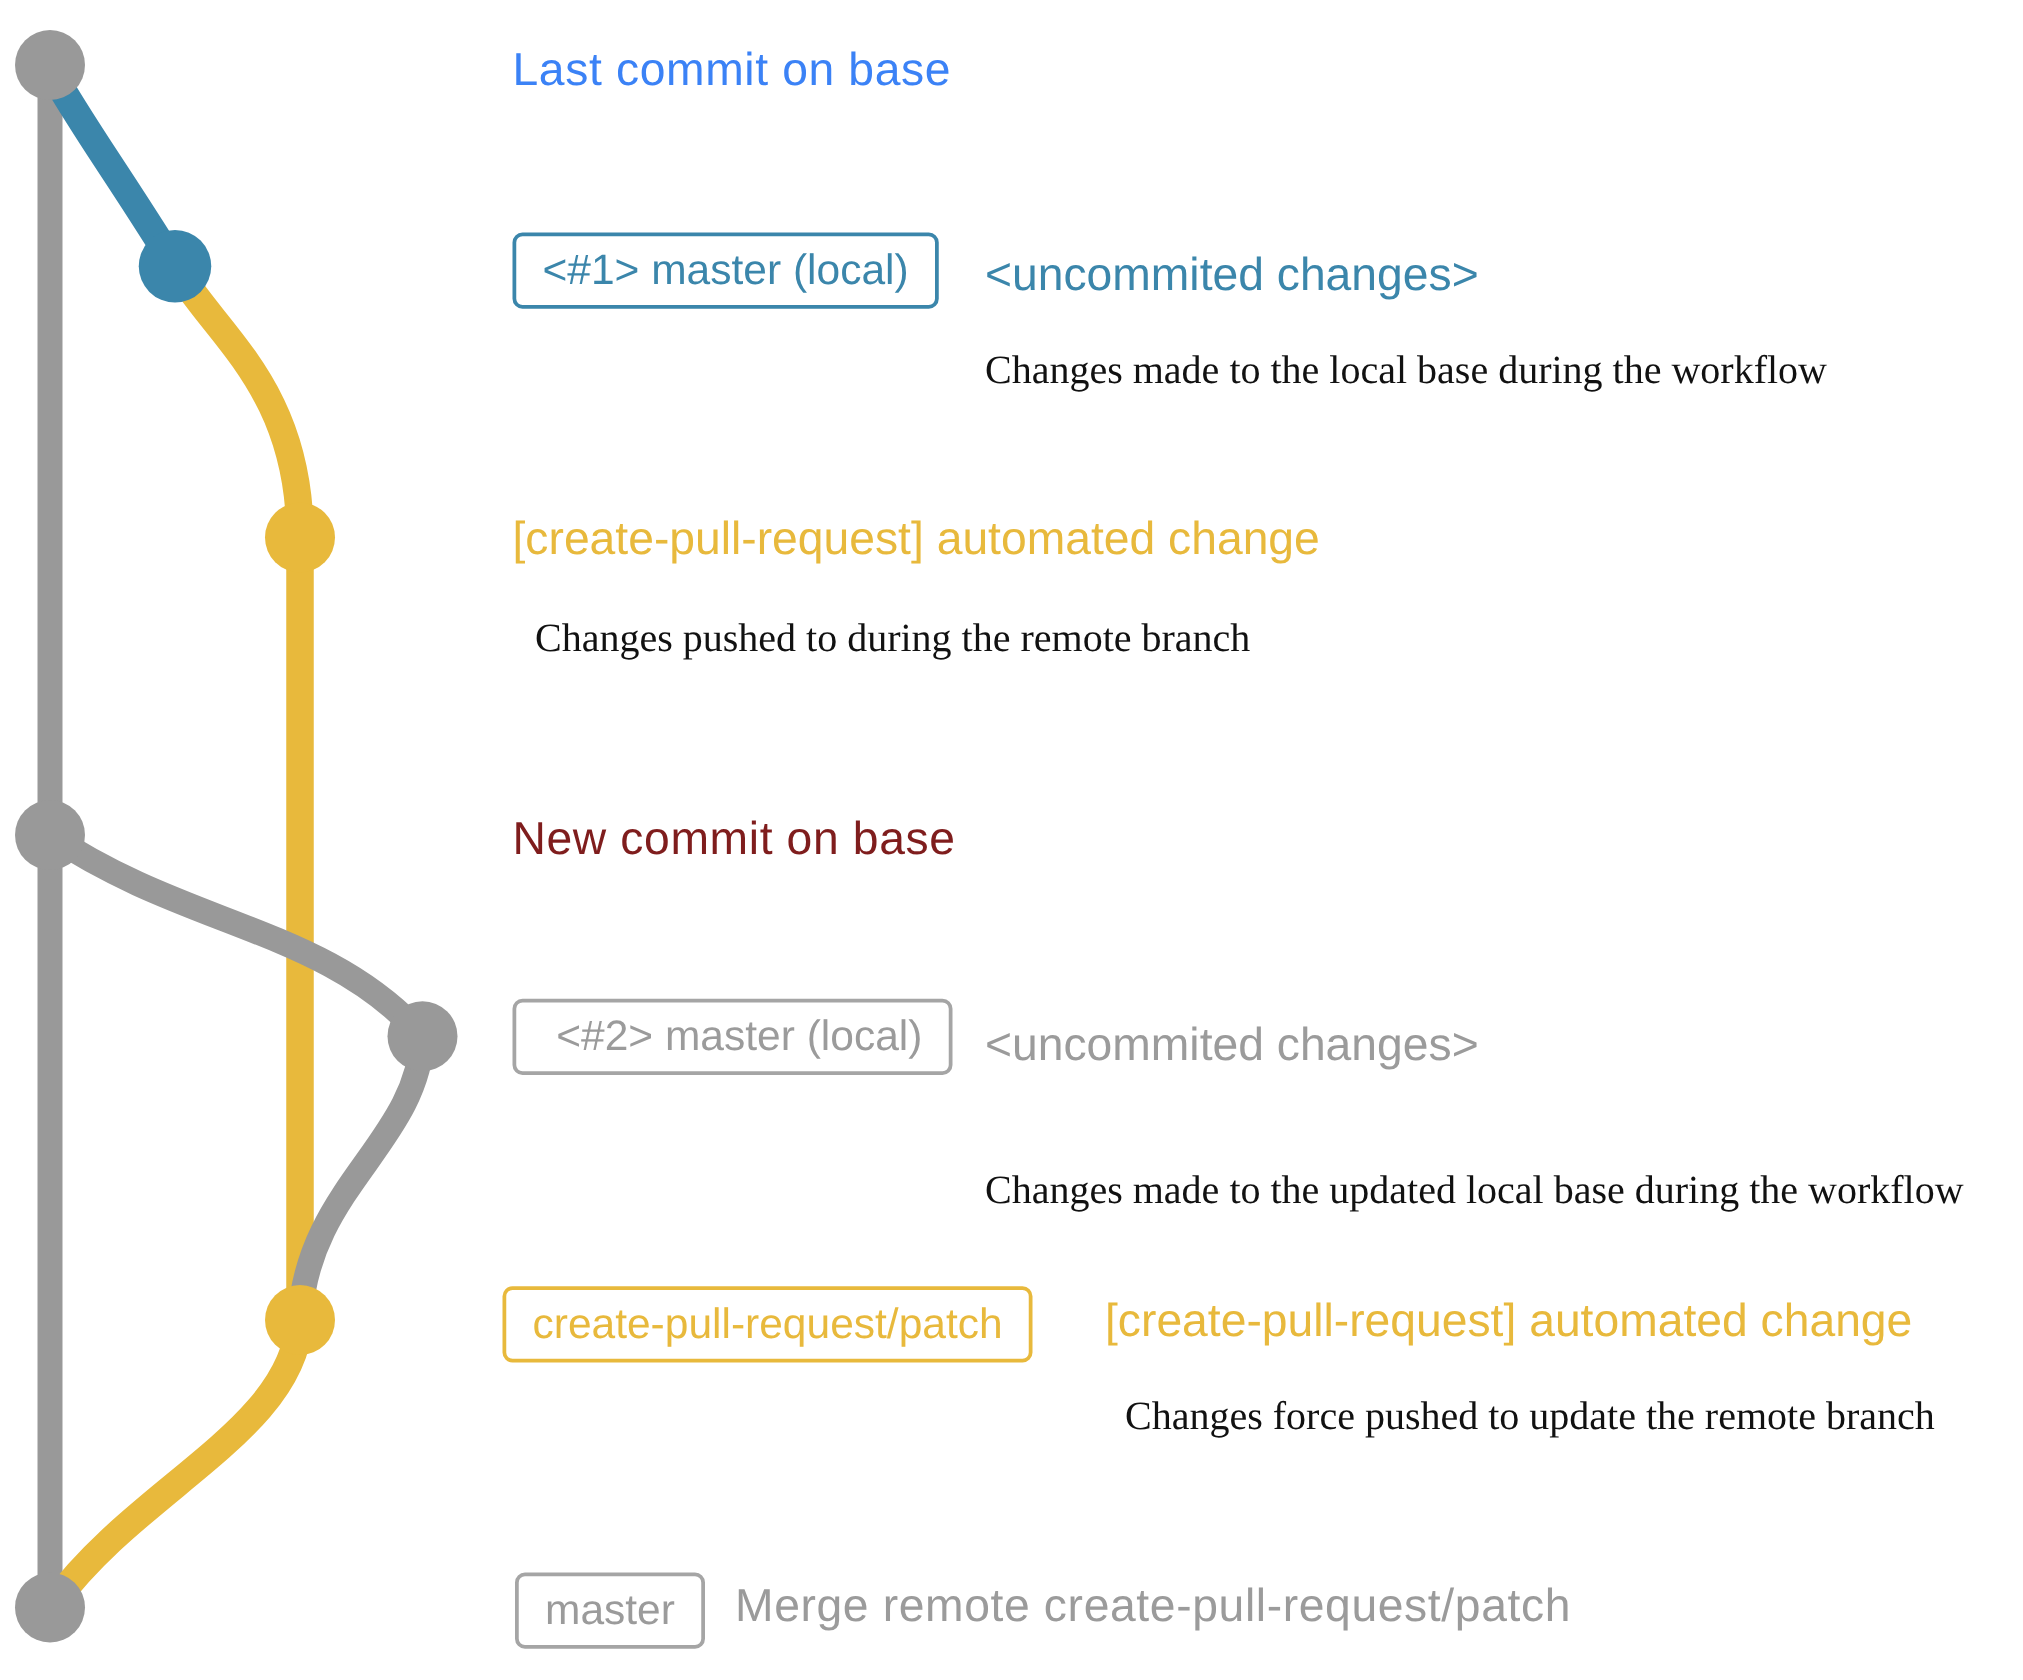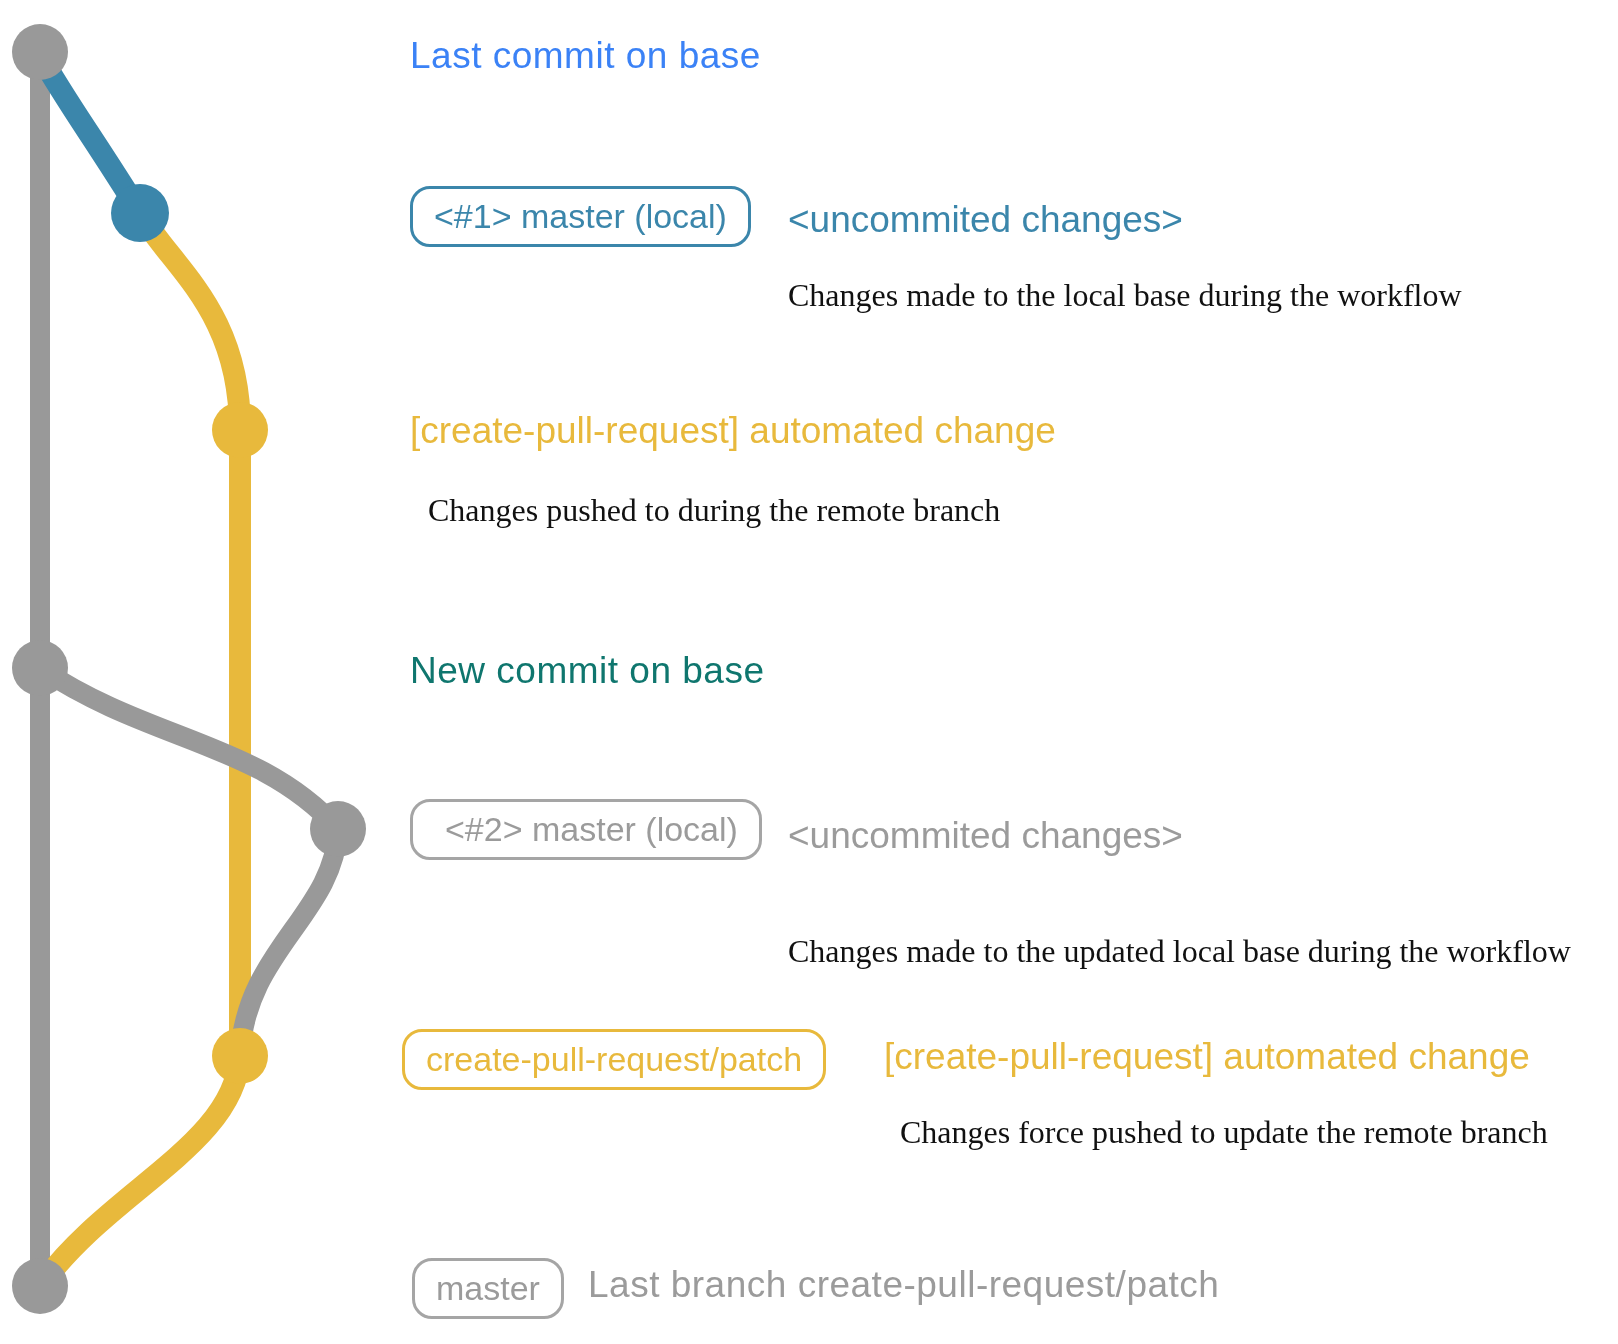--- a/index.html
+++ b/index.html
@@ -4,21 +4,21 @@
 <style>
   html,body{margin:0;padding:0;background:#ffffff;}
   body{
     width:1618px;height:1344px;position:relative;overflow:hidden;
     font-family:"Liberation Sans",sans-serif;
   }
   #graph{position:absolute;left:0;top:0;z-index:1;}
   .abs{position:absolute;z-index:2;white-space:nowrap;line-height:1.2;}
   .caption{font-size:37px;letter-spacing:0.5px;}
   .label-box{
-    display:inline-block;border:3px solid;border-radius:20px;
+    display:inline-block;border:3px solid;border-radius:8px;
     padding:7px 21px;font-size:34px;background:#ffffff;
   }
   .annot{font-size:37px;}
   .serif-note{font-family:"Liberation Serif",serif;font-size:32px;color:#111111;margin-top:28px;}
 </style>
 </head>
 <body>
 
 <svg id="graph" width="1618" height="1344" viewBox="0 0 1618 1344">
 
@@ -45,24 +45,24 @@
 
 <div class="abs caption" style="left:410px;top:34px;color:#3b82f6;">Last commit on base</div>
 
 <div class="abs label-box" style="left:410px;top:186px;color:#3b86ab;border-color:#3b86ab;">&lt;#1&gt; master (local)</div>
 <div class="abs annot" style="left:788px;top:198px;color:#3b86ab;">&lt;uncommited changes&gt;</div>
 <div class="abs serif-note" style="left:788px;top:248px;">Changes made to the local base during the workflow</div>
 
 <div class="abs annot" style="left:410px;top:409px;color:#e8b93c;">[create-pull-request] automated change</div>
 <div class="abs serif-note" style="left:428px;top:463px;">Changes pushed to during the remote branch</div>
 
-<div class="abs caption" style="left:410px;top:649px;color:#0f766e;">New commit on base</div>
+<div class="abs caption" style="left:410px;top:649px;color:#7f1d1d;">New commit on base</div>
 
 <div class="abs label-box" style="left:410px;top:799px;color:#9b9b9b;border-color:#a5a5a5;padding-left:32px;">&lt;#2&gt; master (local)</div>
 <div class="abs annot" style="left:788px;top:814px;color:#9b9b9b;">&lt;uncommited changes&gt;</div>
 <div class="abs serif-note" style="left:788px;top:904px;">Changes made to the updated local base during the workflow</div>
 
 <div class="abs label-box" style="left:402px;top:1029px;color:#e8b93c;border-color:#e8b93c;">create-pull-request/patch</div>
 <div class="abs annot" style="left:884px;top:1035px;color:#e8b93c;">[create-pull-request] automated change</div>
 <div class="abs serif-note" style="left:900px;top:1085px;">Changes force pushed to update the remote branch</div>
 
 <div class="abs label-box" style="left:412px;top:1258px;color:#9b9b9b;border-color:#a5a5a5;">master</div>
-<div class="abs caption" style="left:588px;top:1263px;color:#9b9b9b;">Last branch create-pull-request/patch</div>
+<div class="abs caption" style="left:588px;top:1263px;color:#9b9b9b;">Merge remote create-pull-request/patch</div>
 
 </body></html>

